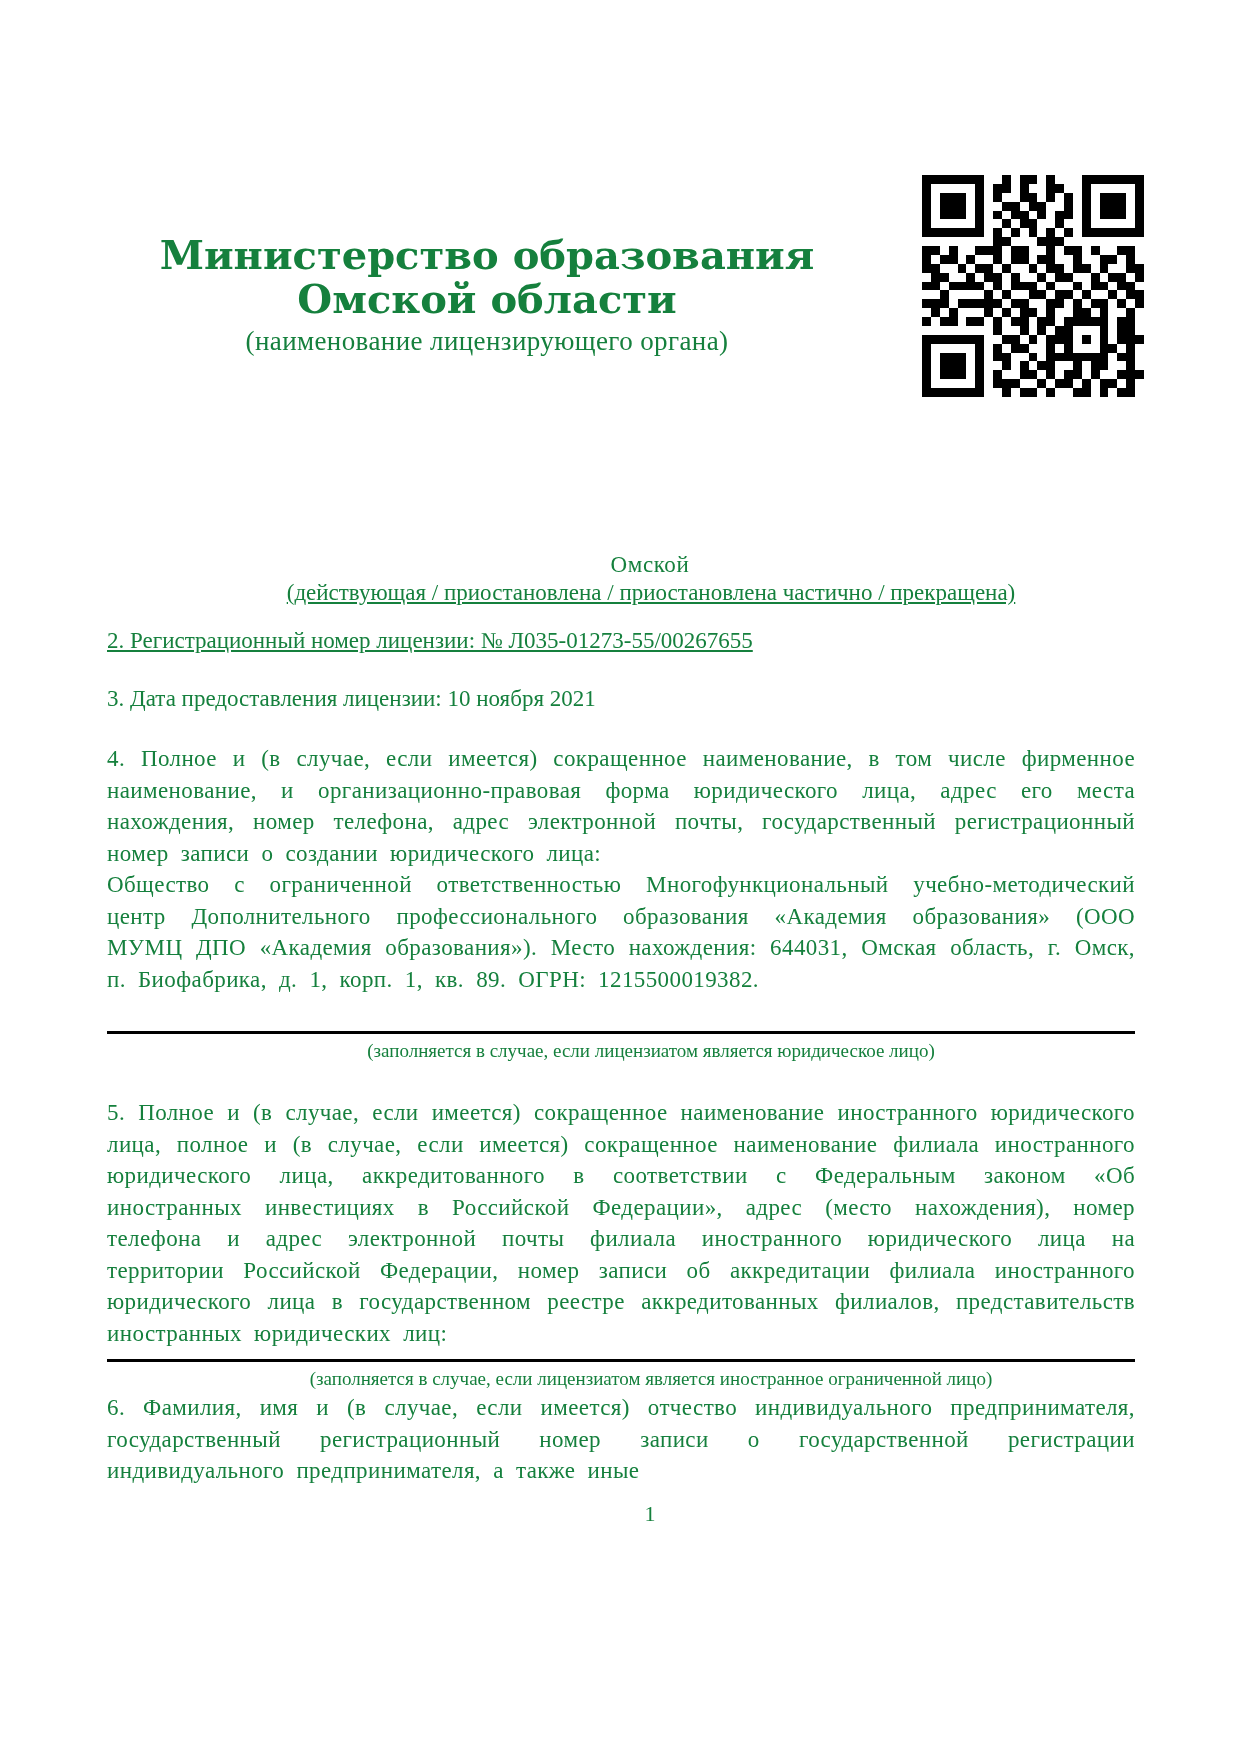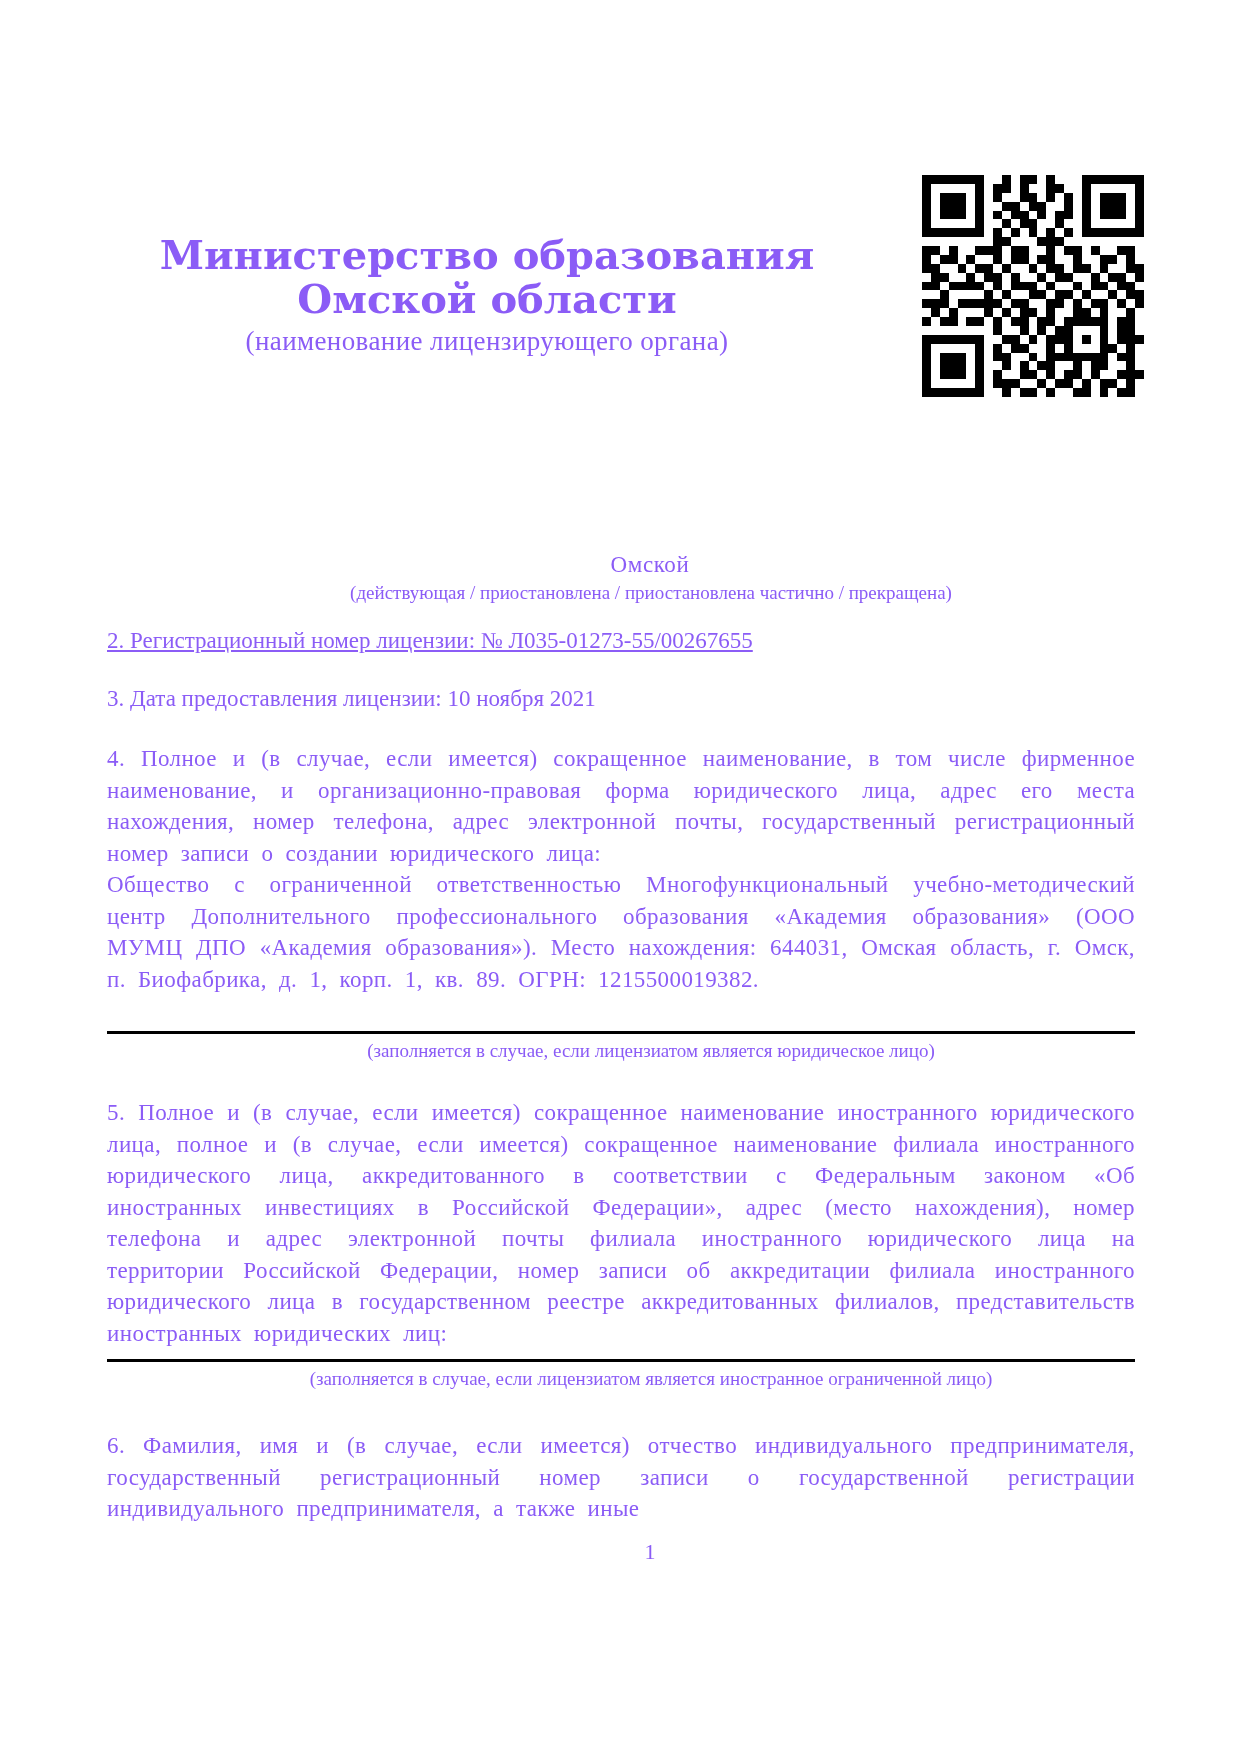--- a/index.html
+++ b/index.html
@@ -1,21 +1,21 @@
 <!DOCTYPE html>
 <html><head>
 <meta charset="utf-8">
 <style>
   html,body { margin:0; padding:0; background:#888; }
   .page {
     position:relative;
     width:1241px; height:1754px;
     margin:0 auto;
     background:#ffffff;
-    color:#8b5cf6;
+    color:#15803d;
     font-family:"Liberation Serif", serif;
     overflow:hidden;
   }
   .content { padding:0 106px 0 107px; }
 
   
   .title-col { width:760px; text-align:center; margin-top:233px; }
   .org-title {
     font-size:40px; font-weight:bold; line-height:44px;
     font-family:"DejaVu Serif","Liberation Serif",serif;
@@ -28,36 +28,36 @@
   }
   .qr svg { display:block; width:222px; height:222px; }
 
   
   .doc-title { margin-top:194px; text-align:center; padding-left:58px;
                font-size:23px; line-height:31px; letter-spacing:0.6px; word-spacing:3px; }
 
   
   .item-line { font-size:23px; line-height:31px; }
   .item-status { margin-top:65px; }
-  .item-caption { font-size:19px; line-height:26px; text-align:center; padding-left:60px; }
+  .item-caption { font-size:23px; line-height:26px; text-align:center; padding-left:60px;text-decoration:underline; }
   .item-reg { margin-top:19px;text-decoration:underline; }
   .item-date { margin-top:27px; }
 
   .para {
     font-size:23px; line-height:31.5px; text-align:justify;
     word-spacing:6px; letter-spacing:0.4px;
   }
   .para-q4 { margin-top:29px; min-height:126px; }
   .para-a4 { min-height:158px; }
   .rule { height:3px; background:#000; margin-top:4px; }
   .rule-caption { font-size:19px; line-height:26px; text-align:center; padding-left:60px; margin-top:4px; }
 
   .para-q5 { margin-top:33px; min-height:252px; }
   .rule-2 { margin-top:10px; }
-  .para-q6 { margin-top:38px; min-height:95px; }
+  .para-q6 { min-height:95px; }
 
   .page-number { text-align:center; padding-left:58px; margin-top:12px;
                  font-size:22px; line-height:29px; }
 </style>
 </head>
 <body>
 
 <div class="page">
 
   <div class="qr" aria-hidden="true">

